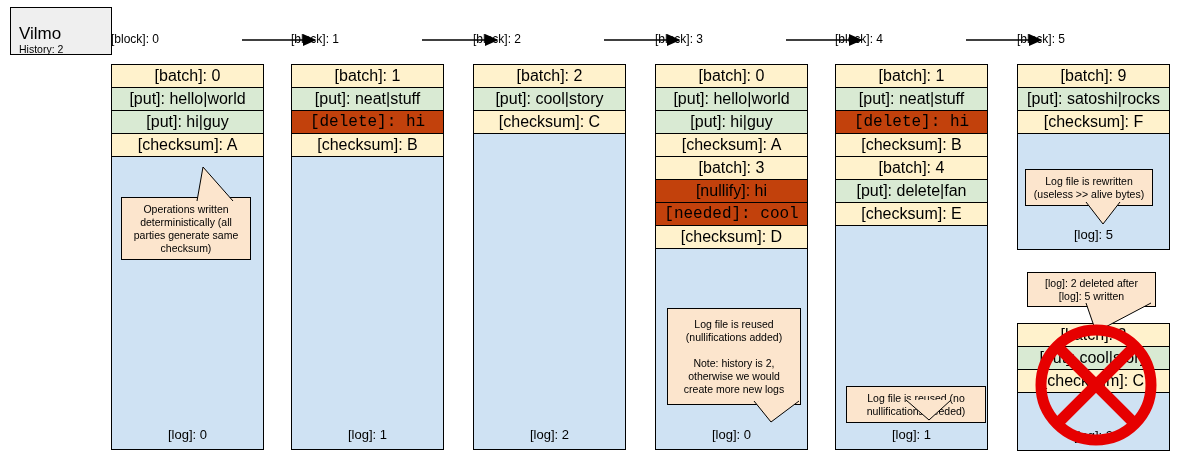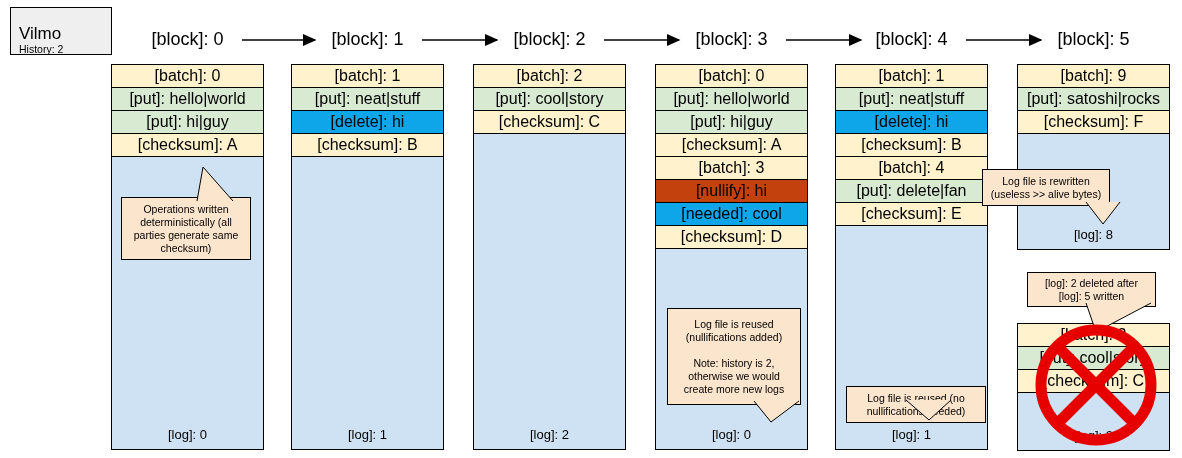--- a/index.html
+++ b/index.html
@@ -9,35 +9,35 @@
   }
   .title-box{
     position:absolute;left:10px;top:7px;width:102px;height:48px;
     background:#efefef;border:1.5px solid #000;box-sizing:border-box;
     padding:16px 0 0 8px;
   }
   .title-box .t{font-size:17px;line-height:19px;}
   .title-box .s{font-size:10.5px;line-height:13px;}
   .hdr{
     position:absolute;top:27px;width:153px;height:24px;
-    font-size:18px;text-align:center;line-height:24px;
+    font-size:12px;line-height:24px;
   }
   .stack{
     position:absolute;width:153px;box-sizing:border-box;
     border:1px solid #000;background:#cfe2f3;
     display:flex;flex-direction:column;
   }
   .op{
     height:23px;flex:0 0 23px;box-sizing:border-box;border-bottom:1px solid #000;
     display:flex;align-items:center;justify-content:center;
     font-size:16px;white-space:nowrap;
   }
   .op.yellow{background:#fff2cc;}
   .op.green{background:#d9ead3;}
-  .op.pink{background:#0ea5e9;}
+  .op.pink{background:#c2410c;font-family:Liberation Mono, monospace;}
   .op.purple{background:#c2410c;}
   .logarea{flex:1 1 auto;position:relative;background:#cfe2f3;}
   .loglabel{
     position:absolute;left:0;right:0;bottom:7px;text-align:center;font-size:13px;
   }
   .callout{
     position:absolute;background:#fce5cd;border:1px solid #000;box-sizing:border-box;
     font-size:10.5px;line-height:13px;text-align:center;white-space:pre-line;
     display:flex;align-items:center;justify-content:center;padding:2px 3px;z-index:5;
   }
@@ -114,21 +114,21 @@
     <div class="logarea">
       <div class="loglabel">[log]: 1</div>
     </div>
   </div>
 
   <div class="stack" style="left:1017px;top:64px;height:186px">
     <div class="op yellow">[batch]: 9</div>
     <div class="op green">[put]: satoshi|rocks</div>
     <div class="op yellow">[checksum]: F</div>
     <div class="logarea">
-      <div class="loglabel">[log]: 8</div>
+      <div class="loglabel">[log]: 5</div>
     </div>
   </div>
 
   <div class="stack" style="left:1017px;top:323px;height:128px">
     <div class="op yellow">[batch]: 2</div>
     <div class="op green">[put]: cool|story</div>
     <div class="op yellow">[checksum]: C</div>
     <div class="logarea">
       <div class="loglabel">[log]: 2</div>
     </div>
@@ -139,21 +139,21 @@
 parties generate same
 checksum)</div>
   <div class="callout" style="left:667px;top:308px;width:134px;height:97px">Log file is reused
 (nullifications added)
 
 Note: history is 2,
 otherwise we would
 create more new logs</div>
   <div class="callout" style="left:846px;top:386px;width:140px;height:37px">Log file is reused (no
 nullifications needed)</div>
-  <div class="callout" style="left:982px;top:169px;width:128px;height:37px">Log file is rewritten
+  <div class="callout" style="left:1025px;top:169px;width:128px;height:37px">Log file is rewritten
 (useless &gt;&gt; alive bytes)</div>
   <div class="callout" style="left:1027px;top:272px;width:129px;height:35px">[log]: 2 deleted after
 [log]: 5 written</div>
 
   <svg id="overlay" width="1182" height="458">
     <defs>
       <marker id="ah" markerWidth="10" markerHeight="8" refX="8" refY="4" orient="auto">
         <path d="M0,0 L9,4 L0,8 z" fill="#000"></path>
       </marker>
     </defs>

